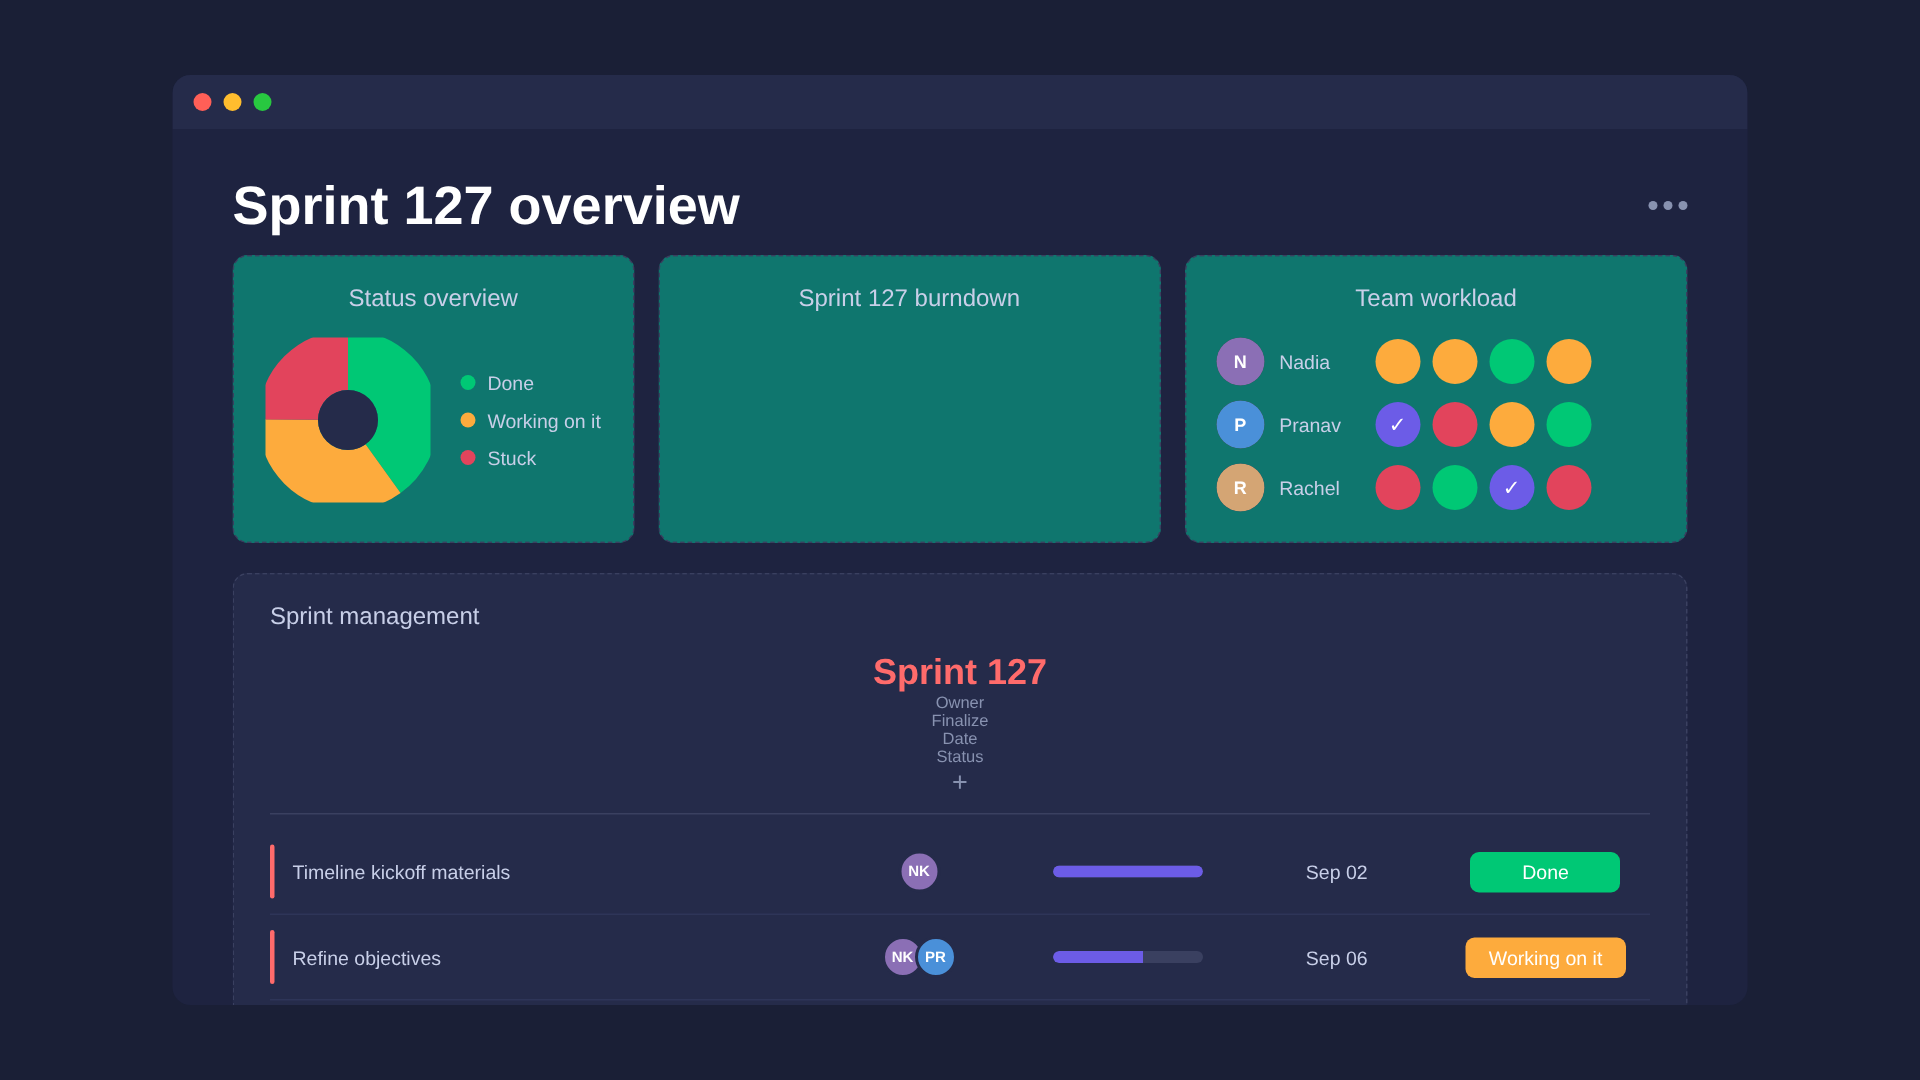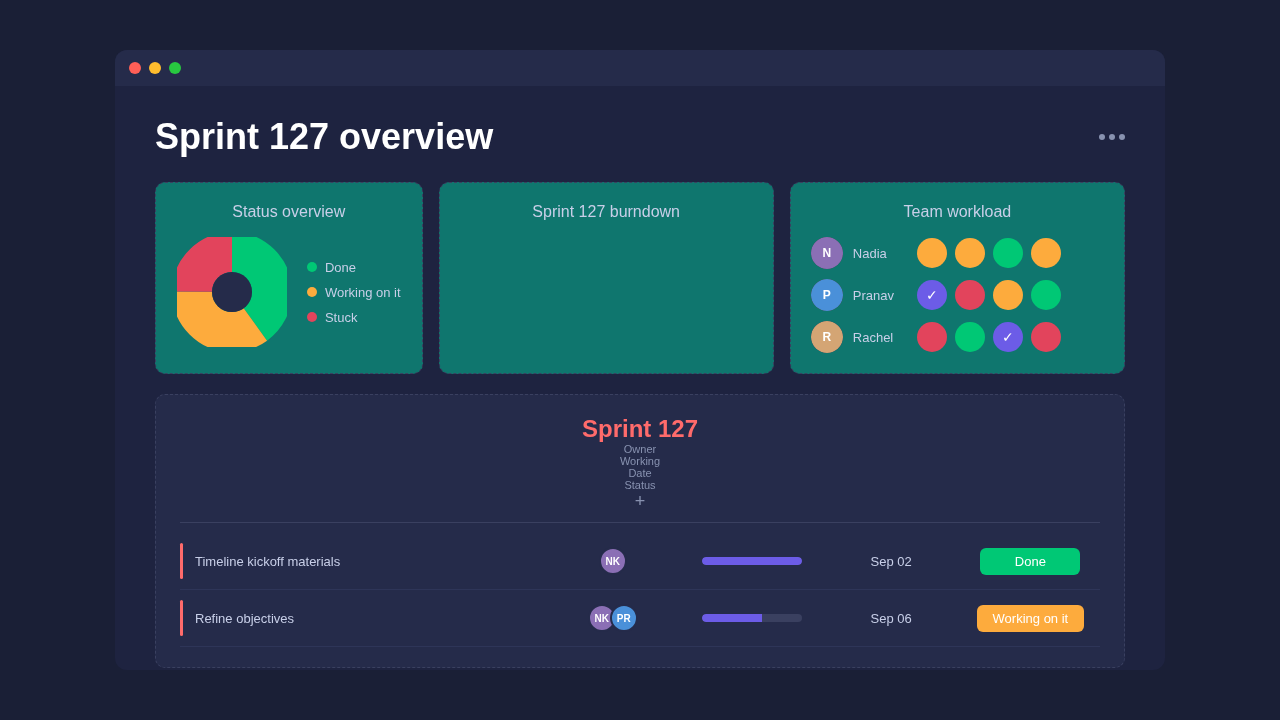--- a/index.html
+++ b/index.html
@@ -44,21 +44,21 @@
     .content {
       padding: 30px 40px;
       height: calc(100% - 36px);
       overflow: hidden;
     }
 
     .page-header {
       display: flex;
       justify-content: space-between;
       align-items: center;
-      margin-bottom: 24px;
+      margin-bottom: 12px;
     }
 
     .page-title {
       font-size: 36px;
       font-weight: 700;
       color: #ffffff;
     }
 
     .more-btn {
       display: flex;
@@ -448,25 +448,26 @@
               <div class="status-circle" style="background:#e2445c"></div>
             </div>
           </div>
 
         </div>
       </div>
 
     </div>
 
     <div class="management-card">
+      <div class="management-title">Sprint management</div>
 
       <div class="sprint-header">
         <div class="sprint-name">Sprint 127</div>
         <div class="col-header">Owner</div>
-        <div class="col-header">Working</div>
+        <div class="col-header">Finalize</div>
         <div class="col-header">Date</div>
         <div class="col-header">Status</div>
         <div class="plus-btn">+</div>
       </div>
 
       <div class="divider"></div>
 
       <div class="task-row">
         <div class="task-left-bar"></div>
         <div class="task-name">Timeline kickoff materials</div>

